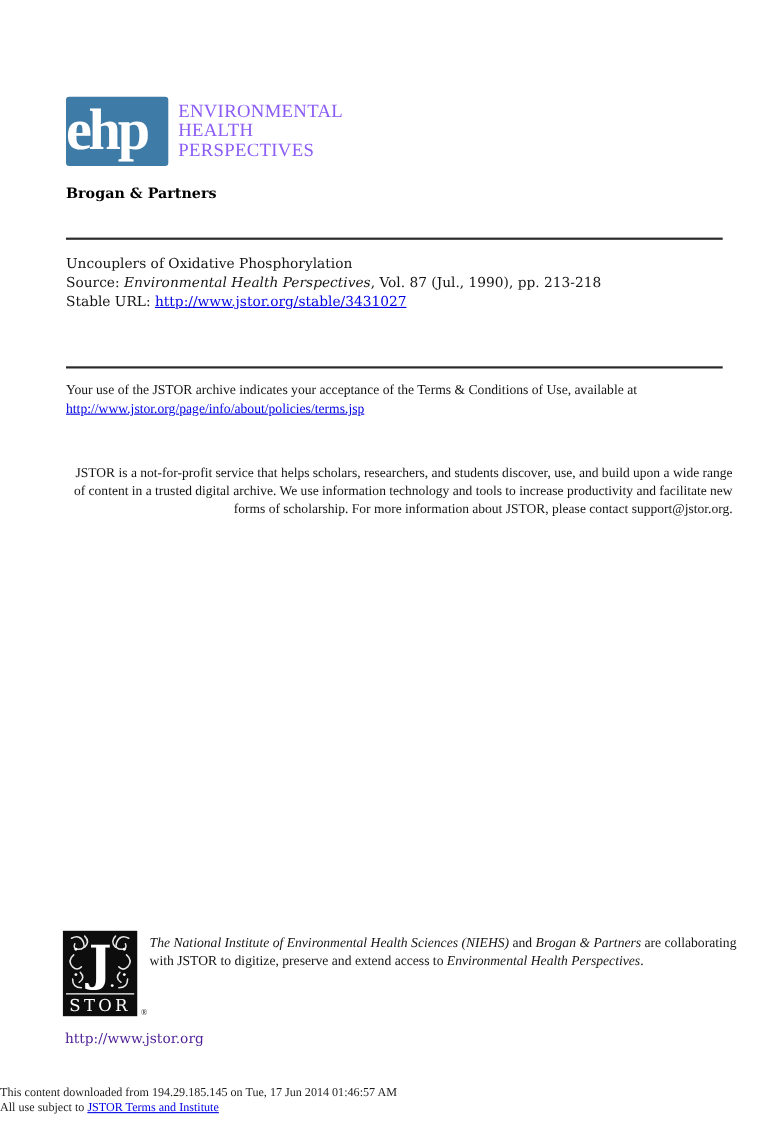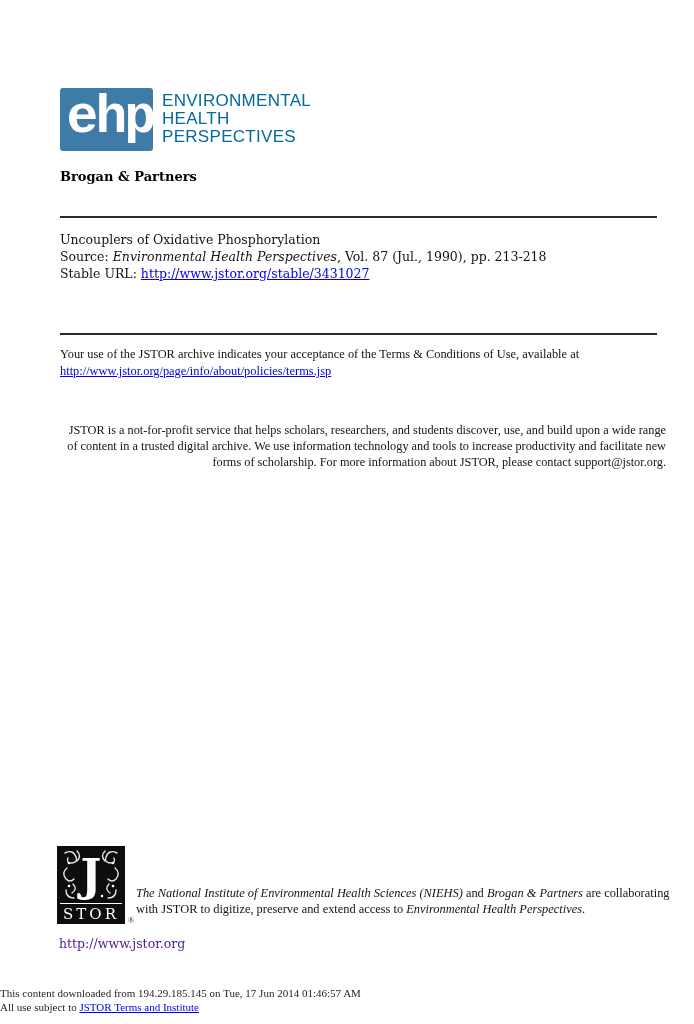--- a/index.html
+++ b/index.html
@@ -13,34 +13,34 @@
     color:#141414;
     overflow:hidden;
   }
   
   .ehp-row { position:absolute; left:60px; top:88px; display:flex; align-items:flex-start; }
   .ehp-box {
     width:93px; height:63px;
     background:#3e7ba6;
     border-radius:3px;
     color:#ffffff;
-    font-family:Liberation Mono, monospace;
+    font-family:Liberation Serif, serif;
     font-weight:bold;
     font-size:53px;
     line-height:60px;
     letter-spacing:-3px;
-    text-align:right;
+    text-align:left;
     overflow:hidden;
   }
   .ehp-wordmark {
     margin-left:9px; padding-top:4px;
-    font-family:Liberation Sans, sans-serif;
+    font-family:Liberation Serif, serif;
     font-size:17px; line-height:18px;
     letter-spacing:0.3px;
-    color:#0369a1;
+    color:#8b5cf6;
   }
   
   .publisher {
     position:absolute; left:60px; top:169px;
     font-family:"DejaVu Serif", serif;
     font-weight:bold; font-size:13px; color:#000;
   }
   
   .rule { position:absolute; left:60px; width:597px; border:0; border-top:2px solid #2b2b2b; }
   .rule-top { top:216px; }
@@ -71,21 +71,21 @@
   }
   
   .jstor-logo { position:absolute; left:57px; top:846px; width:80px; }
   .jstor-logo .reg {
     position:absolute; left:71px; top:70px;
     font-size:8px; color:#222;
     font-family:"Liberation Serif", serif;
   }
   .collab-text {
     position:absolute; left:136px; top:849px; width:540px;
-    font-size:12.4px; line-height:16px;margin-top:36px;
+    font-size:12.4px; line-height:16px;
   }
   .jstor-url {
     position:absolute; left:59px; top:936px;
     font-family:"DejaVu Serif", serif;
     font-size:12.5px; color:#4c1d95;
   }
   
   .footer {
     position:absolute; left:0; top:986px; width:100%;
     text-align:left;

